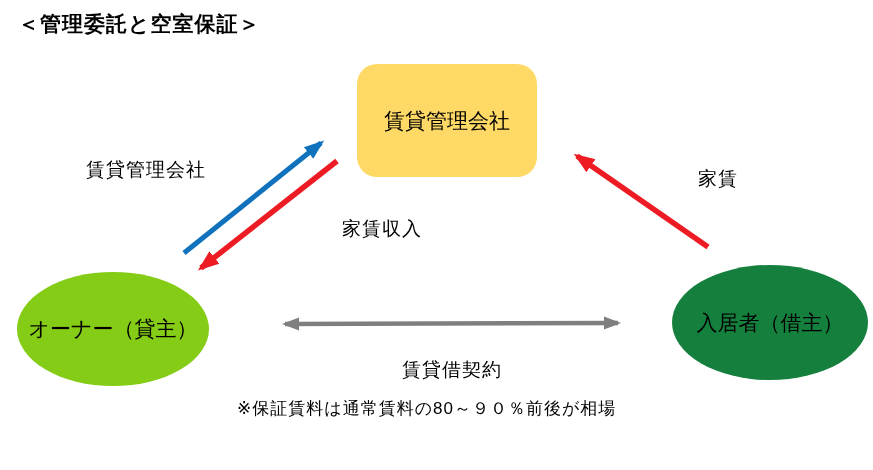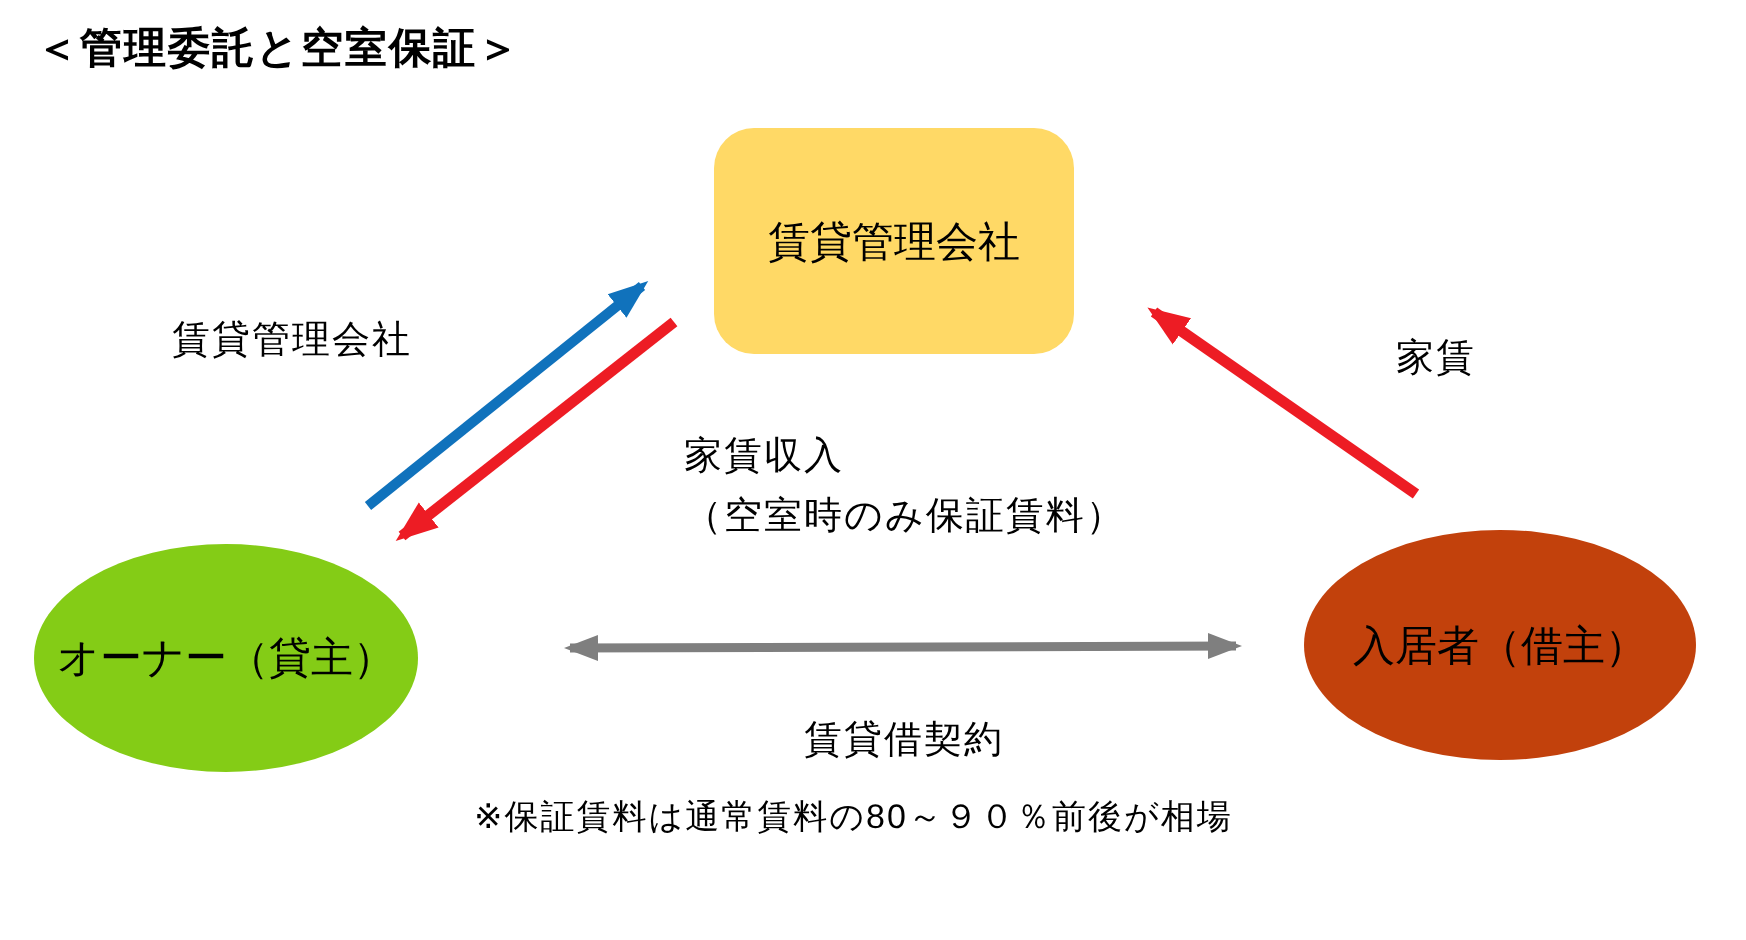--- a/index.html
+++ b/index.html
@@ -52,25 +52,25 @@
   }
   .node-ellipse-owner {
     left: 17px;
     top: 272px;
     width: 192px;
     height: 114px;
     background: #84cc16;
     border-radius: 50%;
   }
   .node-ellipse-tenant {
-    left: 652px;
+    left: 672px;
     top: 265px;
     width: 196px;
     height: 115px;
-    background: #c2410c;
+    background: #15803d;
     border-radius: 50%;
   }
   .edge-label {
     position: absolute;
     font-size: 19px;
     white-space: nowrap;
     letter-spacing: 1px;
   }
   .label-management-fee { left: 86px; top: 157px; }
   .label-rent-income    { left: 296px; top: 214px; line-height: 30px; margin-left: 46px; }
@@ -123,21 +123,20 @@
   </div>
 
   <div class="node node-ellipse-tenant">
     <span>入居者（借主）</span>
   </div>
 
   <div class="edge-label label-management-fee">賃貸管理会社</div>
 
   <div class="edge-label label-rent-income">
     <div>家賃収入</div>
-    <div>（空室時のみ保証賃料）</div>
   </div>
 
   <div class="edge-label label-rent">家賃</div>
 
   <div class="edge-label label-lease-contract">賃貸借契約</div>
 
   <div class="note">※保証賃料は通常賃料の80～９０％前後が相場</div>
 
 </div>
 

